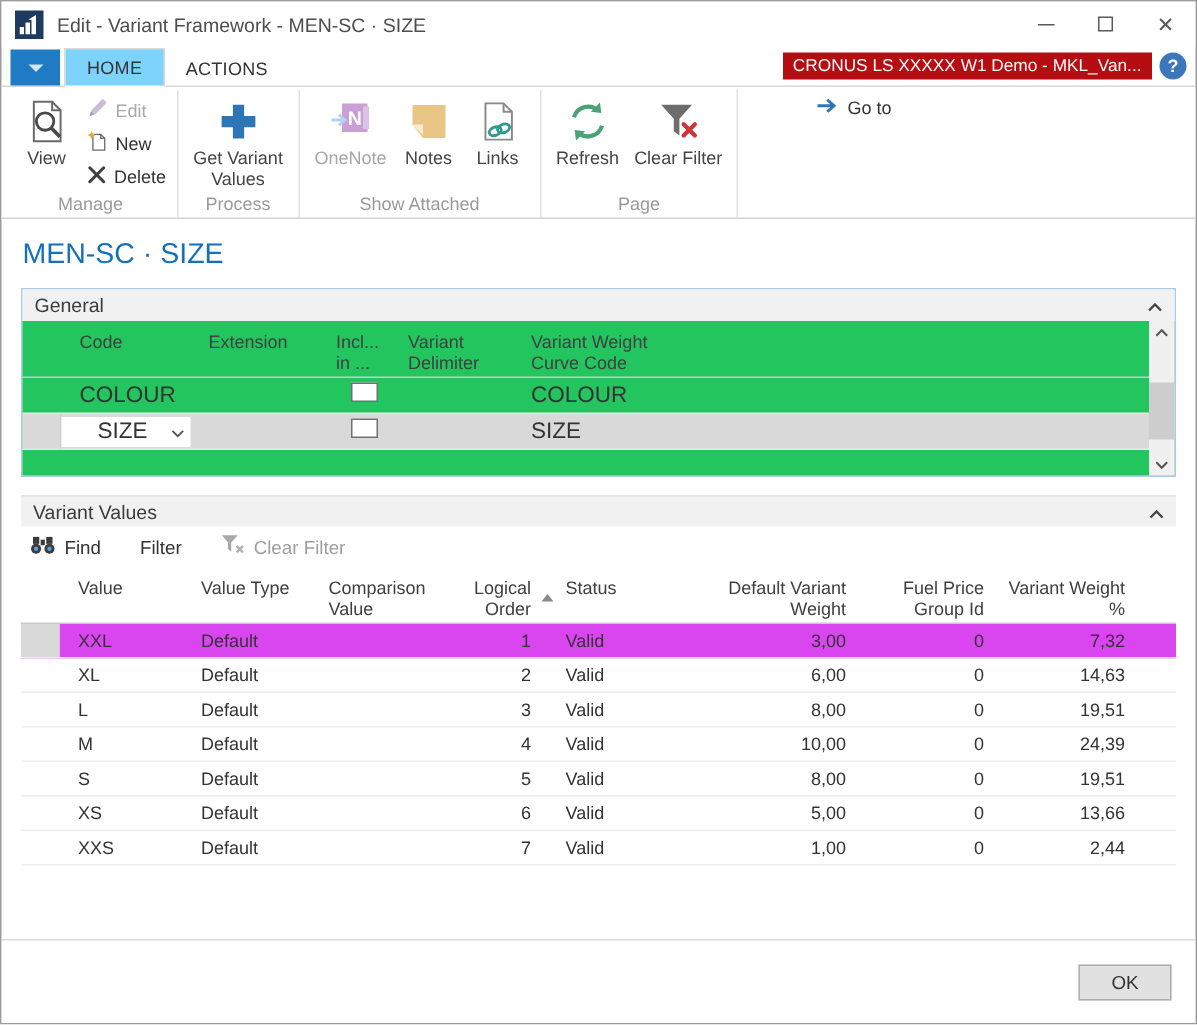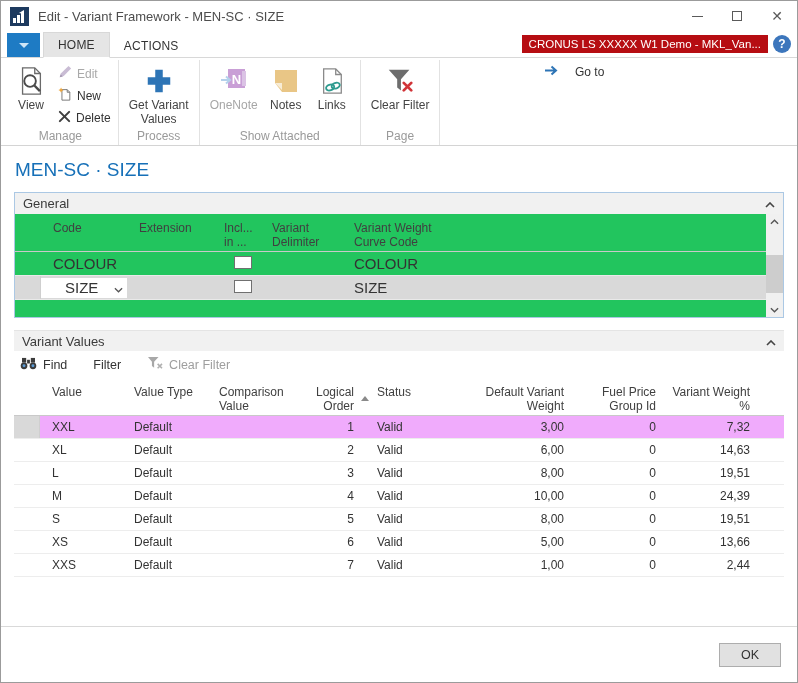--- a/index.html
+++ b/index.html
@@ -17,37 +17,37 @@
   .glyph-min { width: 11px; height: 1px; background: #5a5a5a; display:block; }
   .glyph-max { width: 10px; height: 10px; border: 1px solid #5a5a5a; display:block; }
   .glyph-close { font-size: 14px; line-height: 1; color: #5a5a5a; }
 
   
   .tabrow { height: 27px; position: relative; border-bottom: 1px solid #d8d8d8; display: flex; align-items: flex-end; }
   .app-menu { position: absolute; left: 6px; top: 2px; width: 33px; height: 24px; background: #1e7bc4; display: flex; align-items: center; justify-content: center; }
   .app-menu .chev { width: 0; height: 0; border-left: 5px solid transparent; border-right: 5px solid transparent; border-top: 5px solid #cfe6f7; }
   .tab { font-size: 12px; color: #333; padding: 5px 14px; margin-bottom: -1px; letter-spacing: .2px; }
   .tab.first { margin-left: 42px; }
-  .tab.active { background: #e5e5e5; border: 1px solid #d8d8d8; border-bottom: 1px solid #fff; }
+  .tab.active { background: #7dd3fc; border: 1px solid #d8d8d8; border-bottom: 1px solid #fff; }
   .tab-right { position: absolute; right: 6px; top: 4px; display: flex; align-items: center; gap: 5px; }
   .company-badge { background: #b60d12; color: #fff; font-size: 11.5px; padding: 3px 7px; white-space: nowrap; }
   .help-circle { width: 18px; height: 18px; border-radius: 50%; background: #3c76bc; color: #fff; font-size: 12px; font-weight: bold; display: flex; align-items: center; justify-content: center; }
 
   
   .ribbon { height: 88px; border-bottom: 1px solid #d4d4d4; display: flex; padding: 2px 0 0 2px; position: relative; background: #fff; }
   .rgroup { display: flex; flex-direction: column; border-right: 1px solid #e2e2e2; padding: 0 5px; }
   .rgroup .rbuttons { flex: 1; display: flex; align-items: flex-start; }
   .rgroup .glabel { text-align: center; color: #9a9a9a; font-size: 12px; height: 18px; line-height: 18px; }
   .rbtn { display: flex; flex-direction: column; align-items: center; text-align: center; font-size: 12px; color: #444; padding: 3px 5px 0 5px; line-height: 1.15; min-width: 46px; }
   .rbtn .ric { height: 36px; display: flex; align-items: center; justify-content: center; }
   .rbtn.disabled { color: #a6a6a6; }
   .rcol { display: flex; flex-direction: column; justify-content: flex-start; padding: 4px 2px 0 4px; gap: 3px; }
   .rsm { display: flex; align-items: center; gap: 5px; font-size: 12px; color: #333; height: 19px; white-space: nowrap; }
   .rsm.disabled { color: #a9a9a9; }
-  .goto-btn { position: absolute; left: 543px; top: 7px; display: flex; align-items: center; gap: 17px; font-size: 12px; color: #333; }
+  .goto-btn { position: absolute; left: 543px; top: 7px; display: flex; align-items: center; gap: 7px; font-size: 12px; color: #333; }
   .ribbon-tail { flex: 1; border-right: none; }
 
   
   .content { padding: 0 13px; }
   .page-title { font-size: 19px; color: #1670b8; font-weight: normal; padding: 13px 1px 11px 1px; }
 
   .fasttab { border: 1px solid #abc8e4; }
   .sec-head { height: 21px; background: #f1f1f1; display: flex; align-items: center; padding: 0 8px; font-size: 13px; color: #3b3b3b; }
   .sec-head .sh-label { flex: 1; }
   .sec-head-plain { border-top: 1px solid #e4e4e4; }
@@ -81,21 +81,21 @@
   .titem.disabled { color: #9e9e9e; }
   .vhead, .vrow { display: grid; grid-template-columns: 26px 82px 85px 88px 64px 100px 110px 92px 94px 1fr; }
   .vhead { padding-top: 5px; min-height: 37px; border-bottom: 1px solid #c9c9c9; font-size: 12px; color: #404040; align-items: start; }
   .vhead span, .vrow span { padding: 2px 6px 2px 12px; }
   .vhead .num, .vrow .num { text-align: right; padding-left: 4px; padding-right: 5px; }
   .vhead .status-h, .vrow .status-c { padding-left: 18px; }
   .logical-h { position: relative; }
   .sort-arrow { position: absolute; right: -10px; top: 13px; width: 0; height: 0; border-left: 4px solid transparent; border-right: 4px solid transparent; border-bottom: 5px solid #8a8a8a; padding: 0 !important; }
   .vrow { height: 23px; border-bottom: 1px solid #ededed; font-size: 12px; align-items: center; }
   .vrow span { padding-top: 0; padding-bottom: 0; }
-  .vrow.selected { background: #f0abfc; }
+  .vrow.selected { background: #d946ef; }
   .vrow.selected .gsel { background: #d9d9d9; border-right: 1px solid #cfcfcf; }
 
   
   .footer { position: absolute; left: 0; right: 0; bottom: 0; height: 56px; border-top: 1px solid #d9d9d9; background: #fff; display: flex; align-items: center; justify-content: flex-end; padding-right: 16px; }
   .ok-btn { width: 62px; height: 24px; background: #e1e1e1; border: 1px solid #adadad; font-size: 12.5px; color: #333; display: flex; align-items: center; justify-content: center; font-family: "Liberation Sans", sans-serif; }
 
   .chev-up { display:block; }
 </style>
 </head>
 <body>
@@ -228,20 +228,31 @@
         </div>
       </div>
       <div class="glabel">Show Attached</div>
     </div>
 
     <div class="rgroup">
       <div class="rbuttons">
         <div class="rbtn">
           <span class="ric">
             <svg width="30" height="30" viewBox="0 0 32 32">
+                <path d="M6 13 a10.5 10.5 0 0 1 17.5-4.5" fill="none" stroke="#4ba274" stroke-width="3"></path>
+                <path d="M24.5 2.5 l1 7.5 l-7.5-1 Z" fill="#4ba274"></path>
+                <path d="M26 19 a10.5 10.5 0 0 1 -17.5 4.5" fill="none" stroke="#4ba274" stroke-width="3"></path>
+                <path d="M7.5 29.5 l-1-7.5 l7.5 1 Z" fill="#4ba274"></path>
+              </svg>
+          </span>
+          <span>Refresh</span>
+        </div>
+        <div class="rbtn">
+          <span class="ric">
+            <svg width="30" height="30" viewBox="0 0 32 32">
                 <path d="M4 4 h22 l-9 10 v12 l-4-3 v-9 Z" fill="#6d6d6d"></path>
                 <path d="M20 18 l8 8 M28 18 l-8 8" stroke="#d13438" stroke-width="3" stroke-linecap="round"></path>
               </svg>
           </span>
           <span>Clear Filter</span>
         </div>
       </div>
       <div class="glabel">Page</div>
     </div>
 

